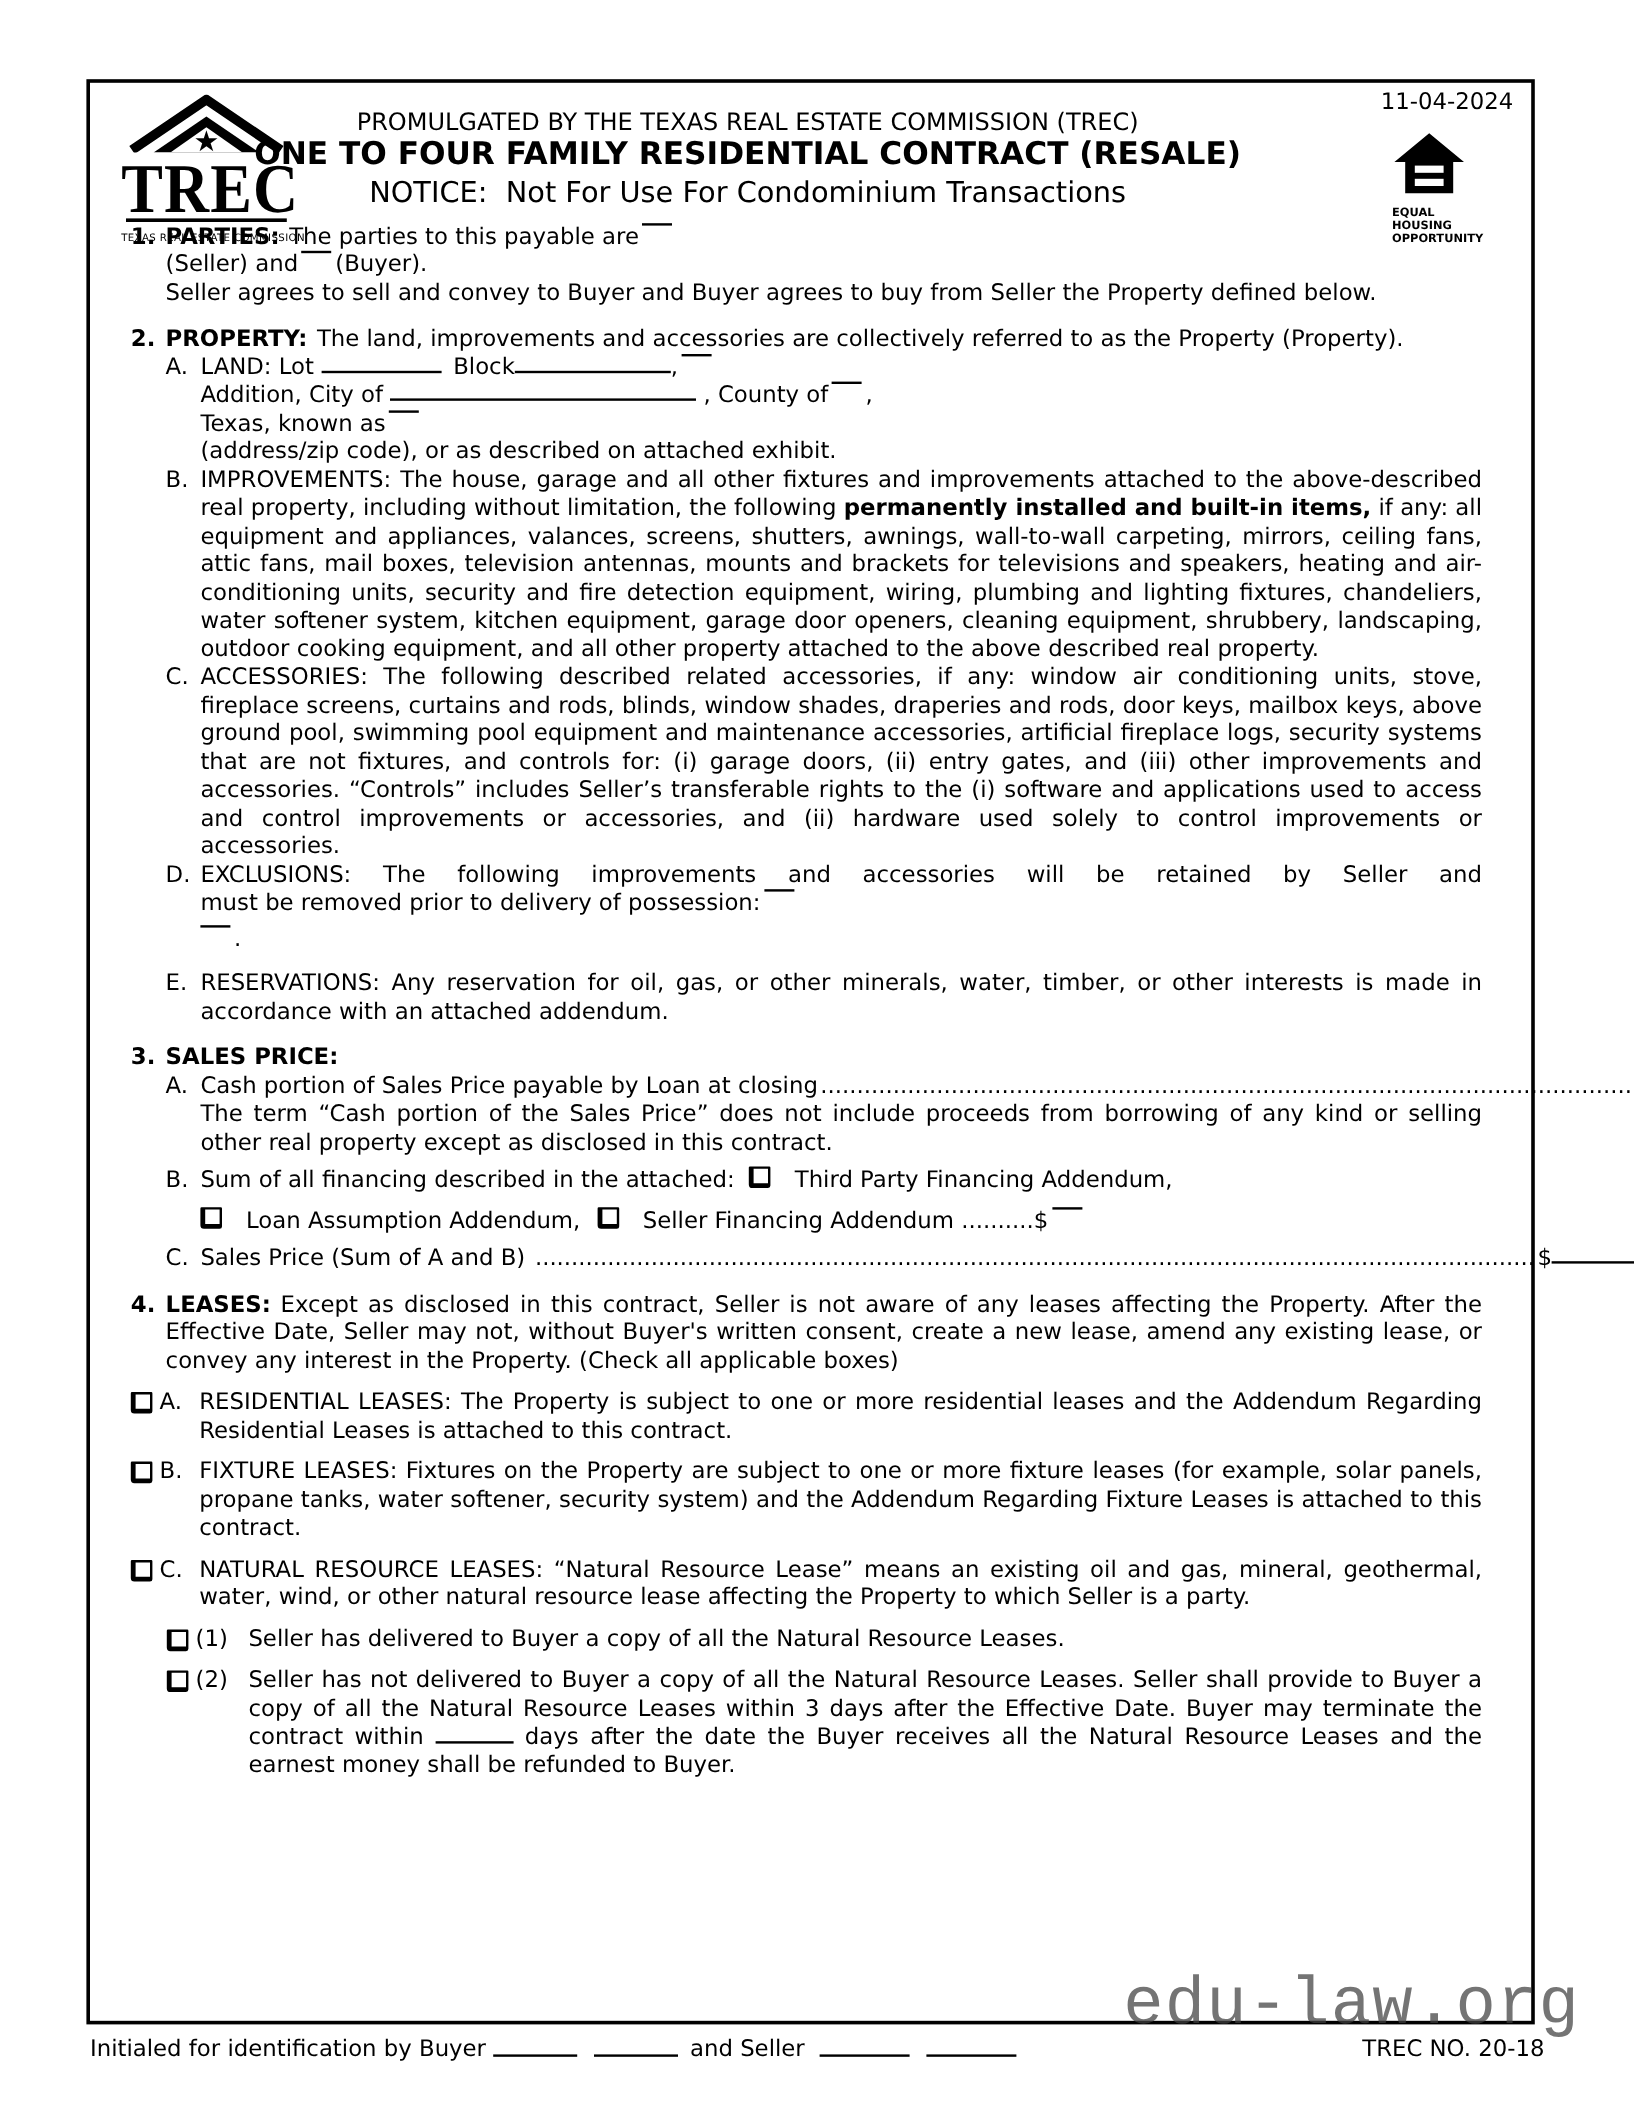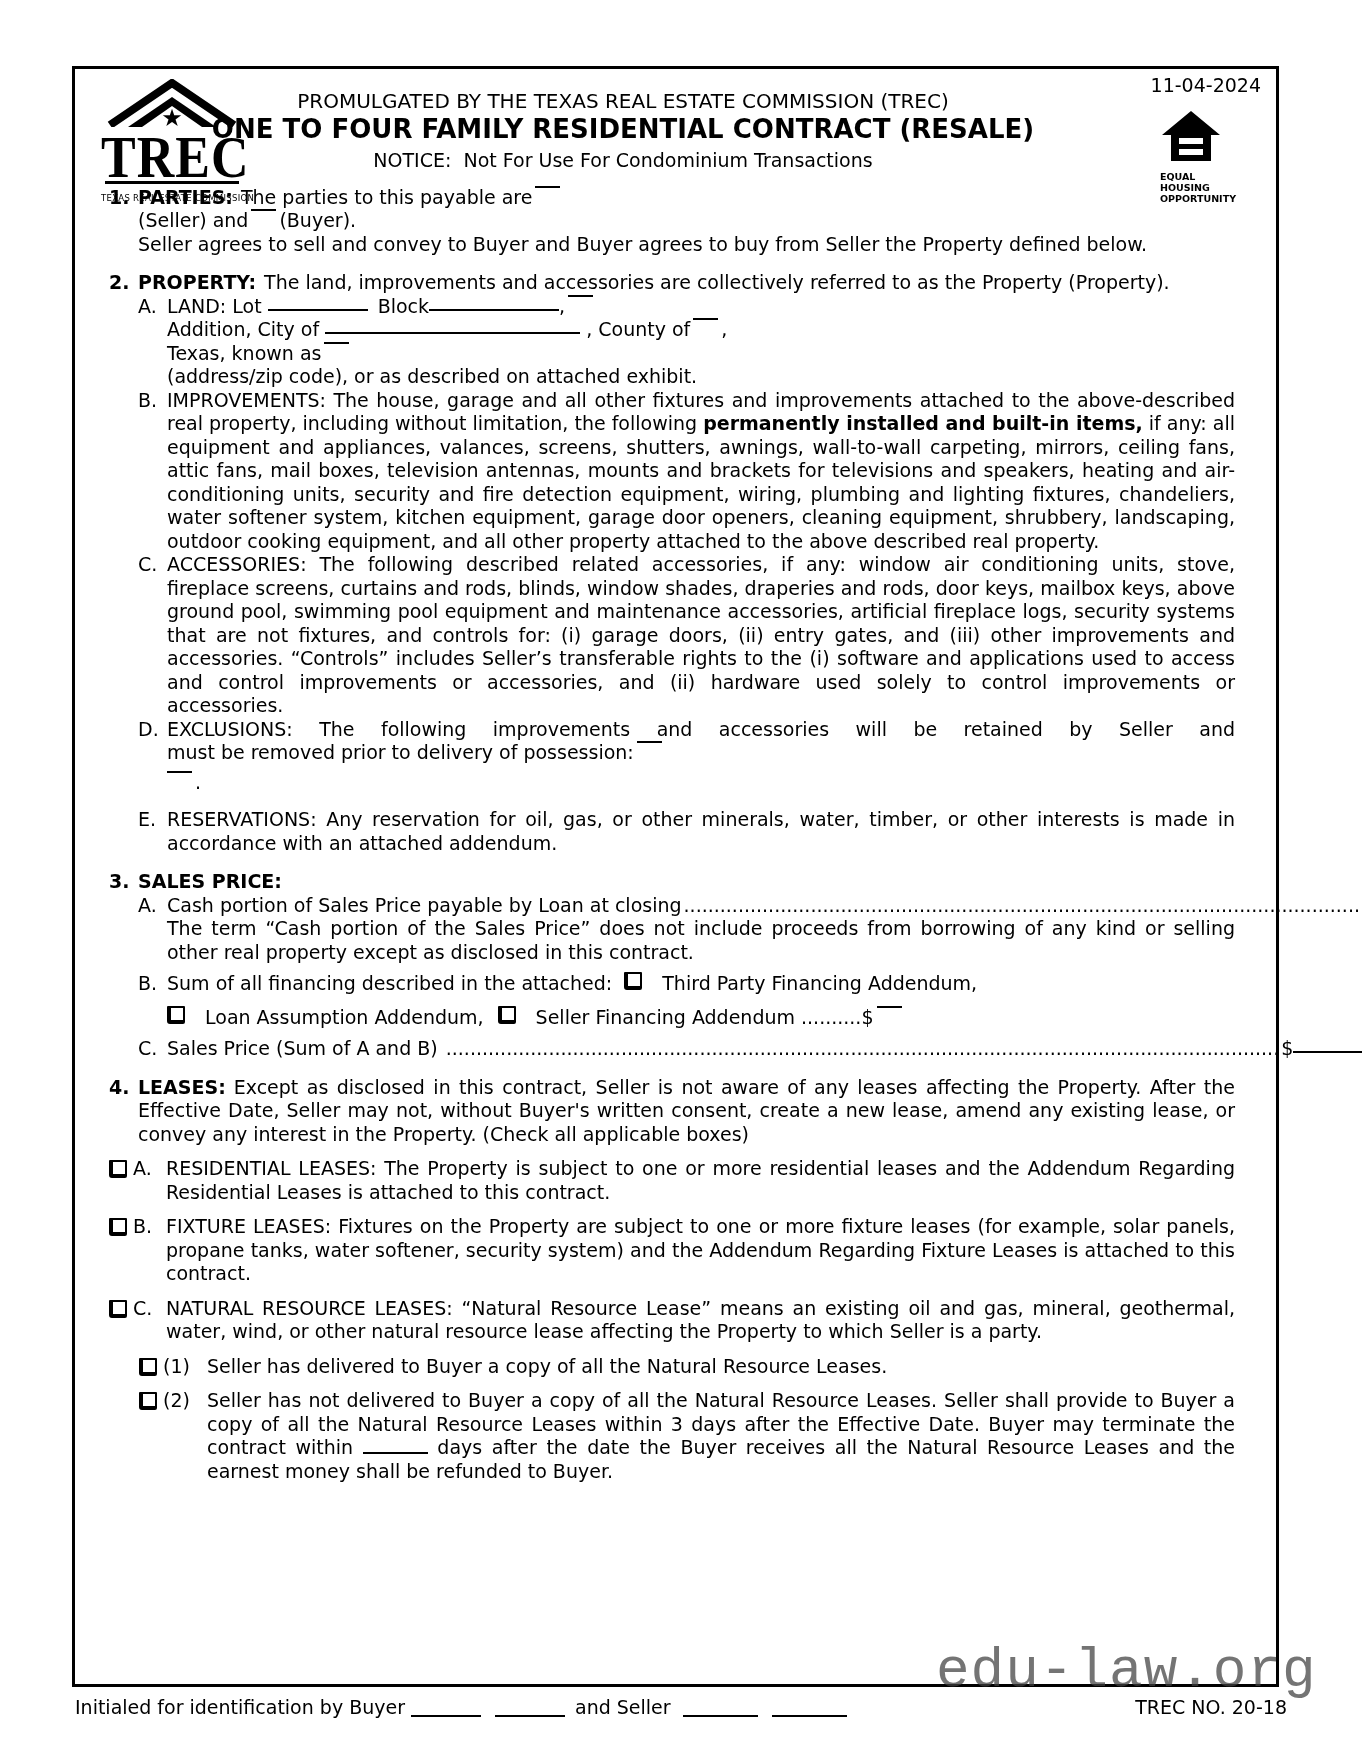--- a/index.html
+++ b/index.html
@@ -14,21 +14,21 @@
         font-size:52px;line-height:44px;letter-spacing:1px;transform:scaleY(1.12);transform-origin:center top;}
   .trec-rule{border-top:3px solid #000;margin:4px 4px 0 4px;}
   .trec-tag{font-size:8.5px;font-weight:normal;letter-spacing:0.3px;margin-top:3px;white-space:nowrap;text-align:center;}
   
   .eho{position:absolute;top:40px;right:32px;width:84px;}
   .eho-label{font-size:9.5px;font-weight:bold;line-height:11px;margin-top:2px;}
   
   .hdr{padding:20px 200px 0 95px;text-align:center;}
   .hdr-promulgated{font-size:20px;line-height:24px;}
   .hdr-title{font-size:26px;line-height:30px;font-weight:bold;margin-top:1px;}
-  .hdr-notice{font-size:19px;margin-top:5px;white-space:pre-wrap;}
+  .hdr-notice{font-size:24px;margin-top:5px;white-space:pre-wrap;}
   
   .content{margin:13px 41px 0 34px;}
   .bold{font-weight:bold;}
   .j{text-align:justify;}
   .jl{text-align:justify;text-align-last:justify;}
   .row{display:flex;align-items:flex-start;}
   .row>span{flex:none;white-space:pre;}
   .gb{flex:1 1 30px;border-bottom:2px solid #000;margin:0 3px 3px 3px;min-width:25px;}
   .bl{display:inline-block;border-bottom:2px solid #000;height:14px;vertical-align:baseline;}
   .row .bl{margin-bottom:3px;}
@@ -49,21 +49,21 @@
   .chk>.cb{margin-top:3px;}
   .chk>.ltr{flex:none;width:33px;}
   .chk>.bd{flex:1 1 auto;min-width:0;}
   .chk2{display:flex;margin-top:11px;margin-left:30px;}
   .chk2>.cb{margin-top:3px;}
   .chk2>.ltr{flex:none;width:44px;}
   .chk2>.bd{flex:1 1 auto;min-width:0;}
   .leader{flex:1 1 40px;overflow:hidden;white-space:nowrap;margin:0 2px;min-width:40px;}
   .dotsf{flex:none;margin-left:6px;white-space:nowrap;overflow:hidden;max-width:110px;}
   
-  .footer{position:absolute;left:75px;top:1696px;width:1212px;display:flex;align-items:flex-end;font-size:19px;}
+  .footer{position:absolute;left:75px;top:1696px;width:1212px;display:flex;align-items:center;font-size:19px;}
   .footer .bl{margin-bottom:3px;}
   .spacer{flex:1 1 auto;}
   
   .wm{position:absolute;left:936px;top:1660px;font-family:"Liberation Mono","DejaVu Sans Mono",monospace;
       font-size:56px;color:#404040;opacity:0.72;letter-spacing:1px;z-index:5;pointer-events:none;}
 </style>
 </head>
 <body>
 
 <div class="page">

